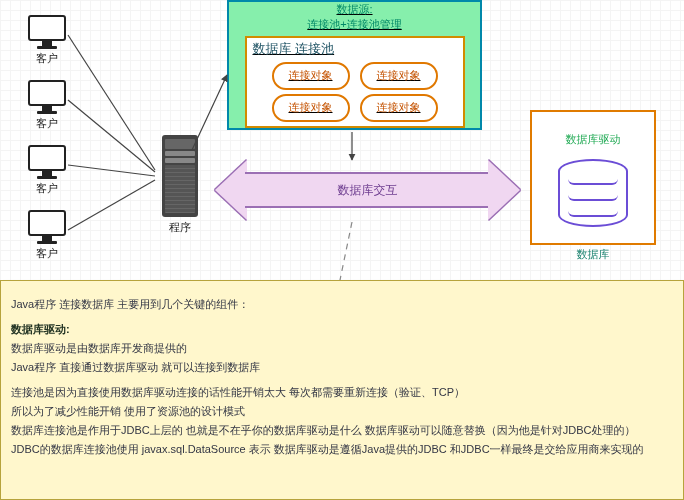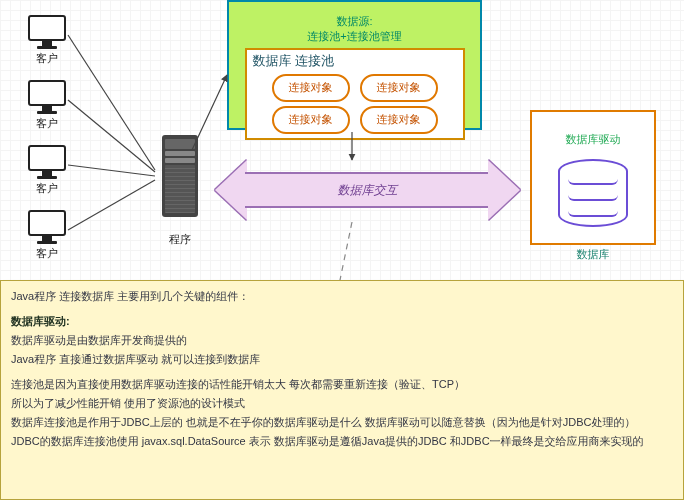--- a/index.html
+++ b/index.html
@@ -36,26 +36,27 @@
   .server { position: absolute; left: 155px; top: 135px; width: 50px; text-align: center; }
   .server-box {
     width: 36px; height: 82px; background: #444; border-radius: 3px; margin: 0 auto;
     padding: 4px 3px; display: flex; flex-direction: column; gap: 2px;
   }
   .server-top { height: 10px; background: #666; border-radius: 1px; }
   .server-slot { height: 5px; background: #888; border-radius: 1px; }
   .server-grid { flex: 1; background: #555; border-radius: 1px;
     background-image: repeating-linear-gradient(#555 0 3px, #666 3px 4px),
                       repeating-linear-gradient(90deg,#555 0 3px,#666 3px 4px); }
-  .server-label { font-size: 11px; color: #222; margin-top: 15px; }
+  .server-label { font-size: 11px; color: #222; margin-top: 3px; }
   
   .ds {
     position: absolute; left: 227px; top: 0; width: 255px; height: 130px;
-    border: 2px solid #08a; background: #bef264;
-    padding: 12px 8px 6px;
+    border: 2px solid #08a; background: #86efac;
+    padding: 0 8px 6px;
+    text-decoration: underline;
   }
   .ds-title { text-align: center; color: #086; font-size: 11px; line-height: 1.35; }
   .pool {
     margin: 4px auto 0; border: 2px solid #d18b00; background: #fff;
     width: 220px; height: 92px; padding: 2px 6px 4px;
   }
   .pool-title { text-align: left; color: #256; font-size: 13px; }
   .conn-row { display: flex; justify-content: center; gap: 10px; margin-top: 4px; }
   .conn {
     border: 2px solid #e07800; background: #fff; color: #c45200;
@@ -85,31 +86,31 @@
     position: absolute; left: 30px; right: 30px; top: 12px; bottom: 12px;
     background: #f0d7f1; border-top: 2px solid #9b6fb4; border-bottom: 2px solid #9b6fb4;
     display:flex;align-items:center;justify-content:center;
   }
   .arrow-head-l, .arrow-head-r {
     position: absolute; top: 0; width: 0; height: 0;
     border-top: 30px solid transparent; border-bottom: 30px solid transparent;
   }
   .arrow-head-l { left: 0; border-right: 32px solid #f0d7f1; filter: drop-shadow(-1px 0 0 #9b6fb4) drop-shadow(0 -1px 0 #9b6fb4) drop-shadow(0 1px 0 #9b6fb4); }
   .arrow-head-r { right: 0; border-left: 32px solid #f0d7f1; filter: drop-shadow(1px 0 0 #9b6fb4) drop-shadow(0 -1px 0 #9b6fb4) drop-shadow(0 1px 0 #9b6fb4); }
-  .arrow-label { color: #6e3e90; font-size: 12px; font-style: italic; }
+  .arrow-label { color: #6e3e90; font-size: 12px; }
   
   svg.lines { position: absolute; inset: 0; width: 684px; height: 280px; pointer-events: none; }
   svg.lines line { stroke: #444; stroke-width: 1.2; }
   svg.lines line.dashed { stroke-dasharray: 6 5; stroke: #888; }
   
   .note {
     position: absolute; left: 0; bottom: 0; width: 684px; height: 220px;
     background: #fff7cc; border: 1px solid #b6a33c;
     box-shadow: 3px 3px 4px rgba(0,0,0,.18);
-    padding: 8px 10px; color: #333644; font-size: 11px; line-height: 1.45;
+    padding: 16px 10px; color: #333644; font-size: 11px; line-height: 1.45;
     overflow: hidden;
   }
   .note p { margin-bottom: 3px; }
   .note-h { color: #232; margin-top: 0; font-weight: bold; }
   .note .spacer { height: 6px; }
 </style>
 </head>
 <body>
 
 <div class="grid"></div>

